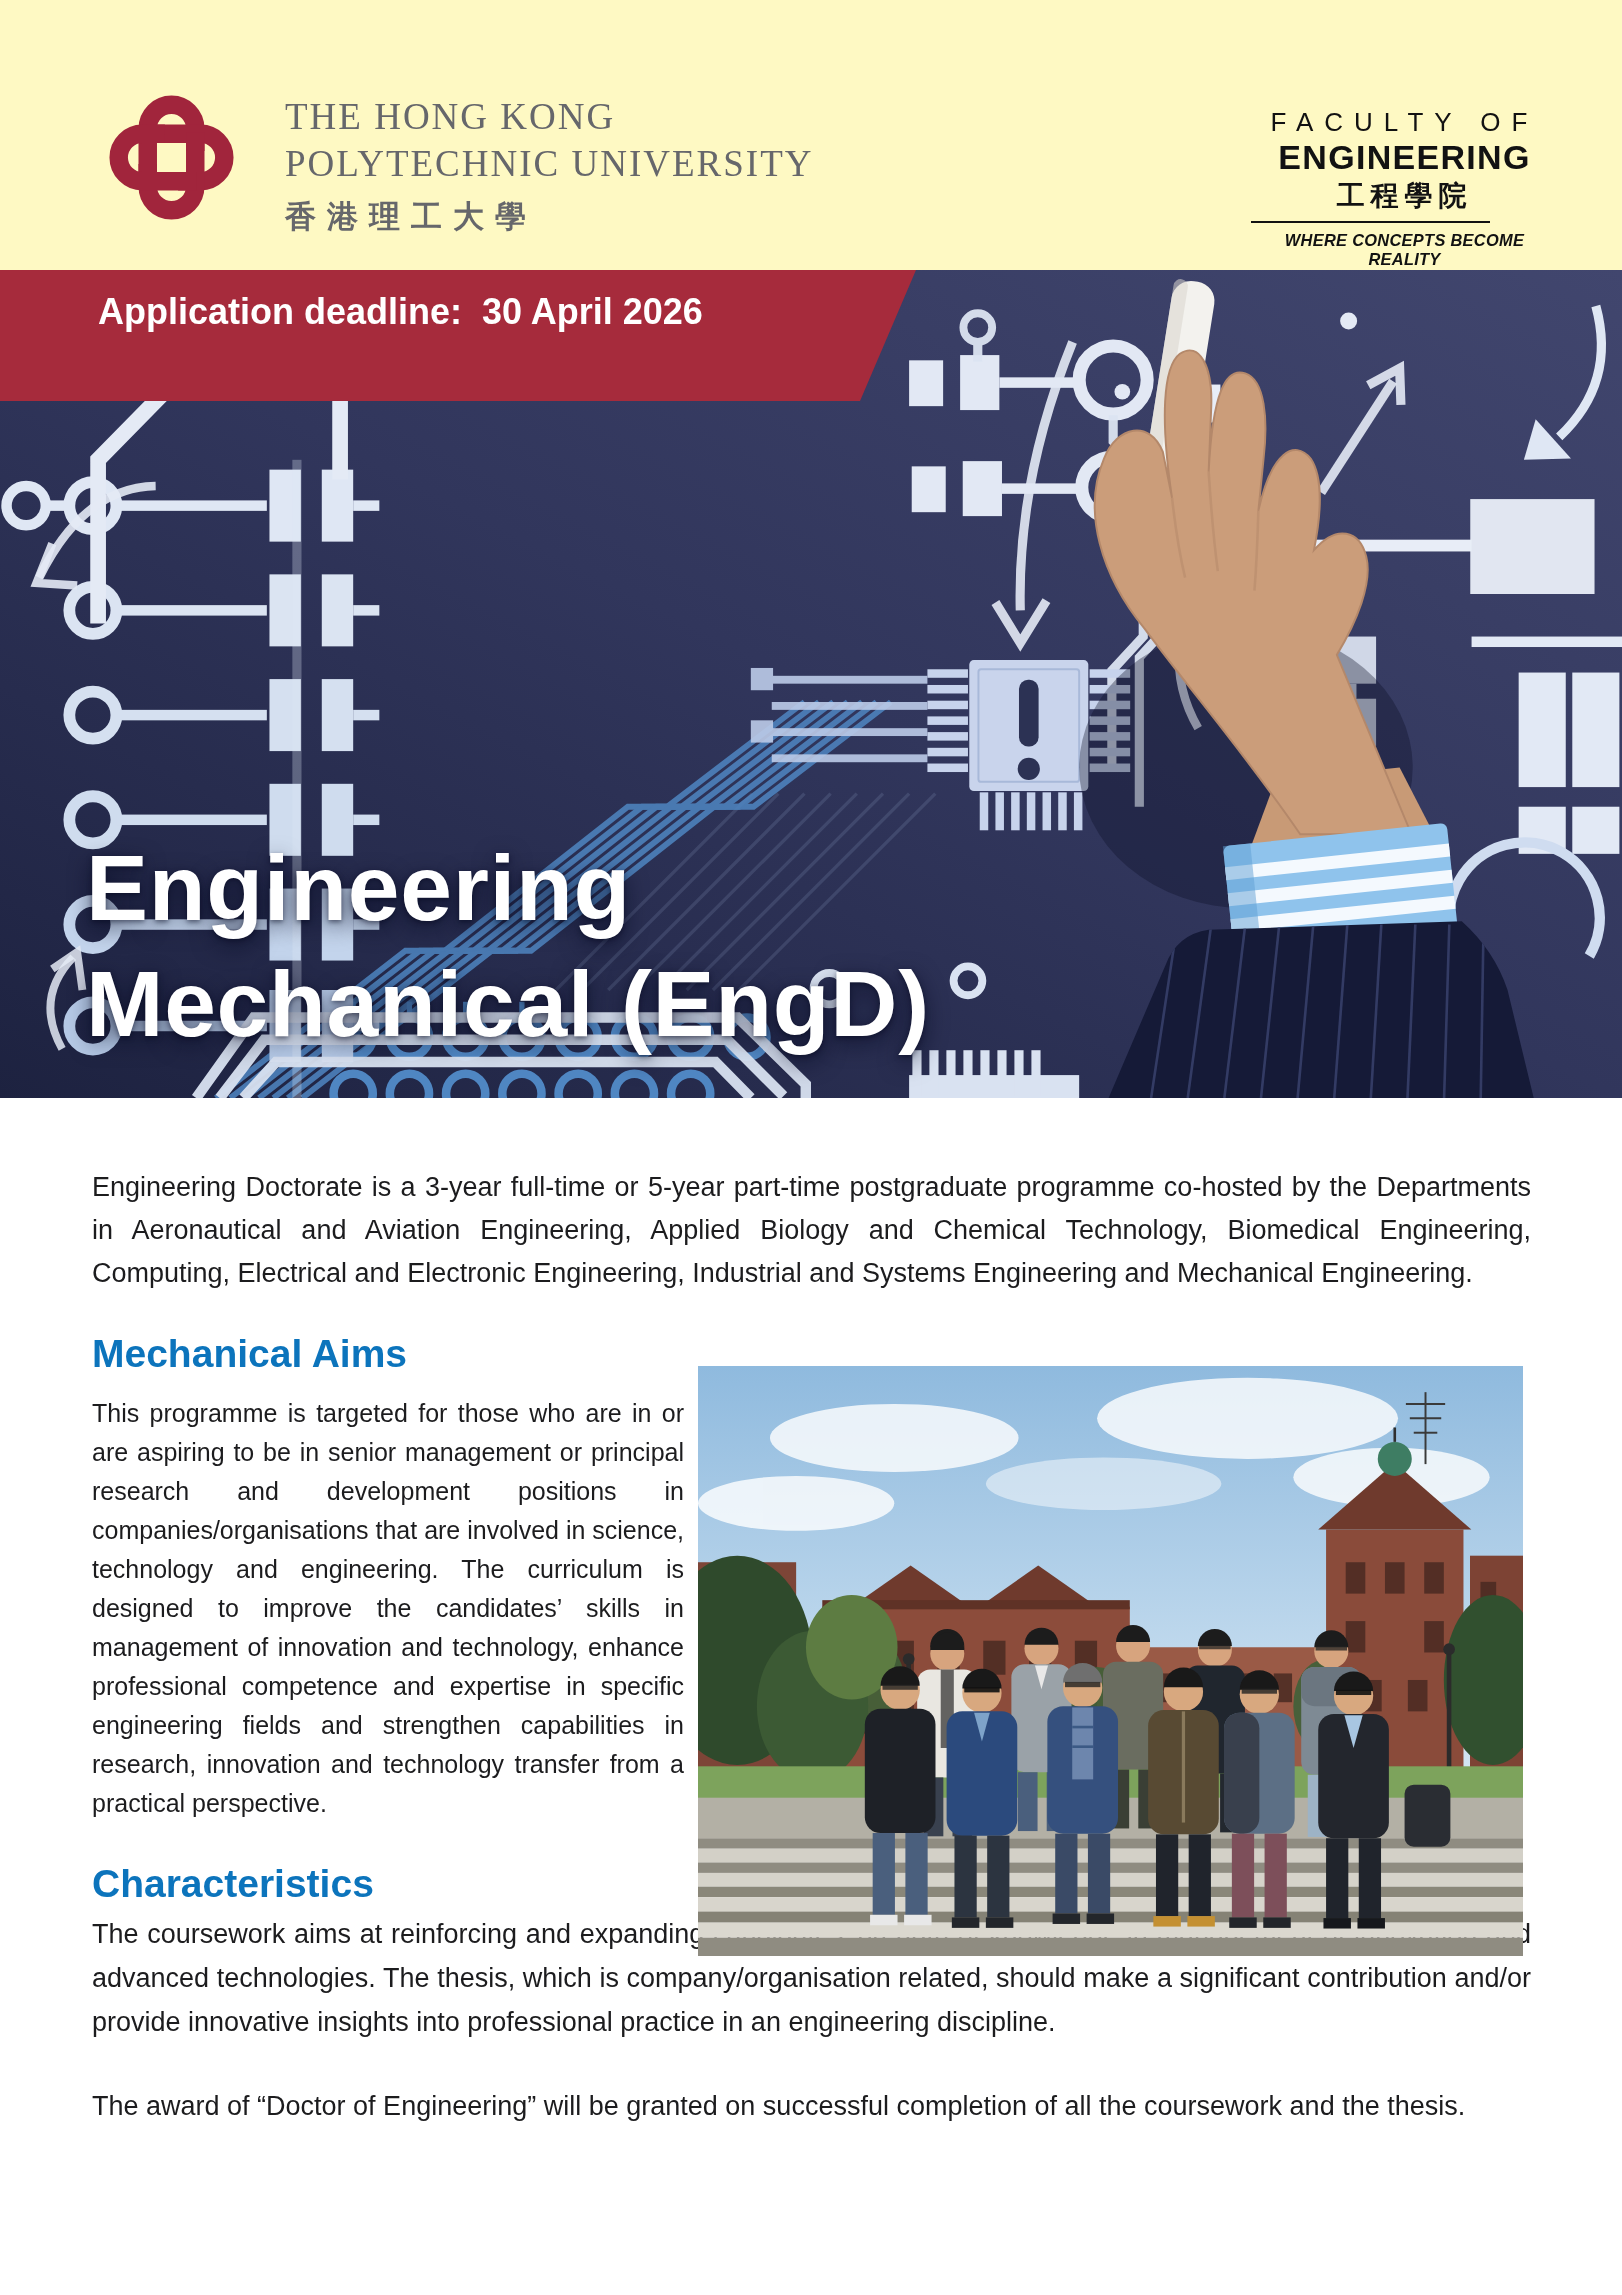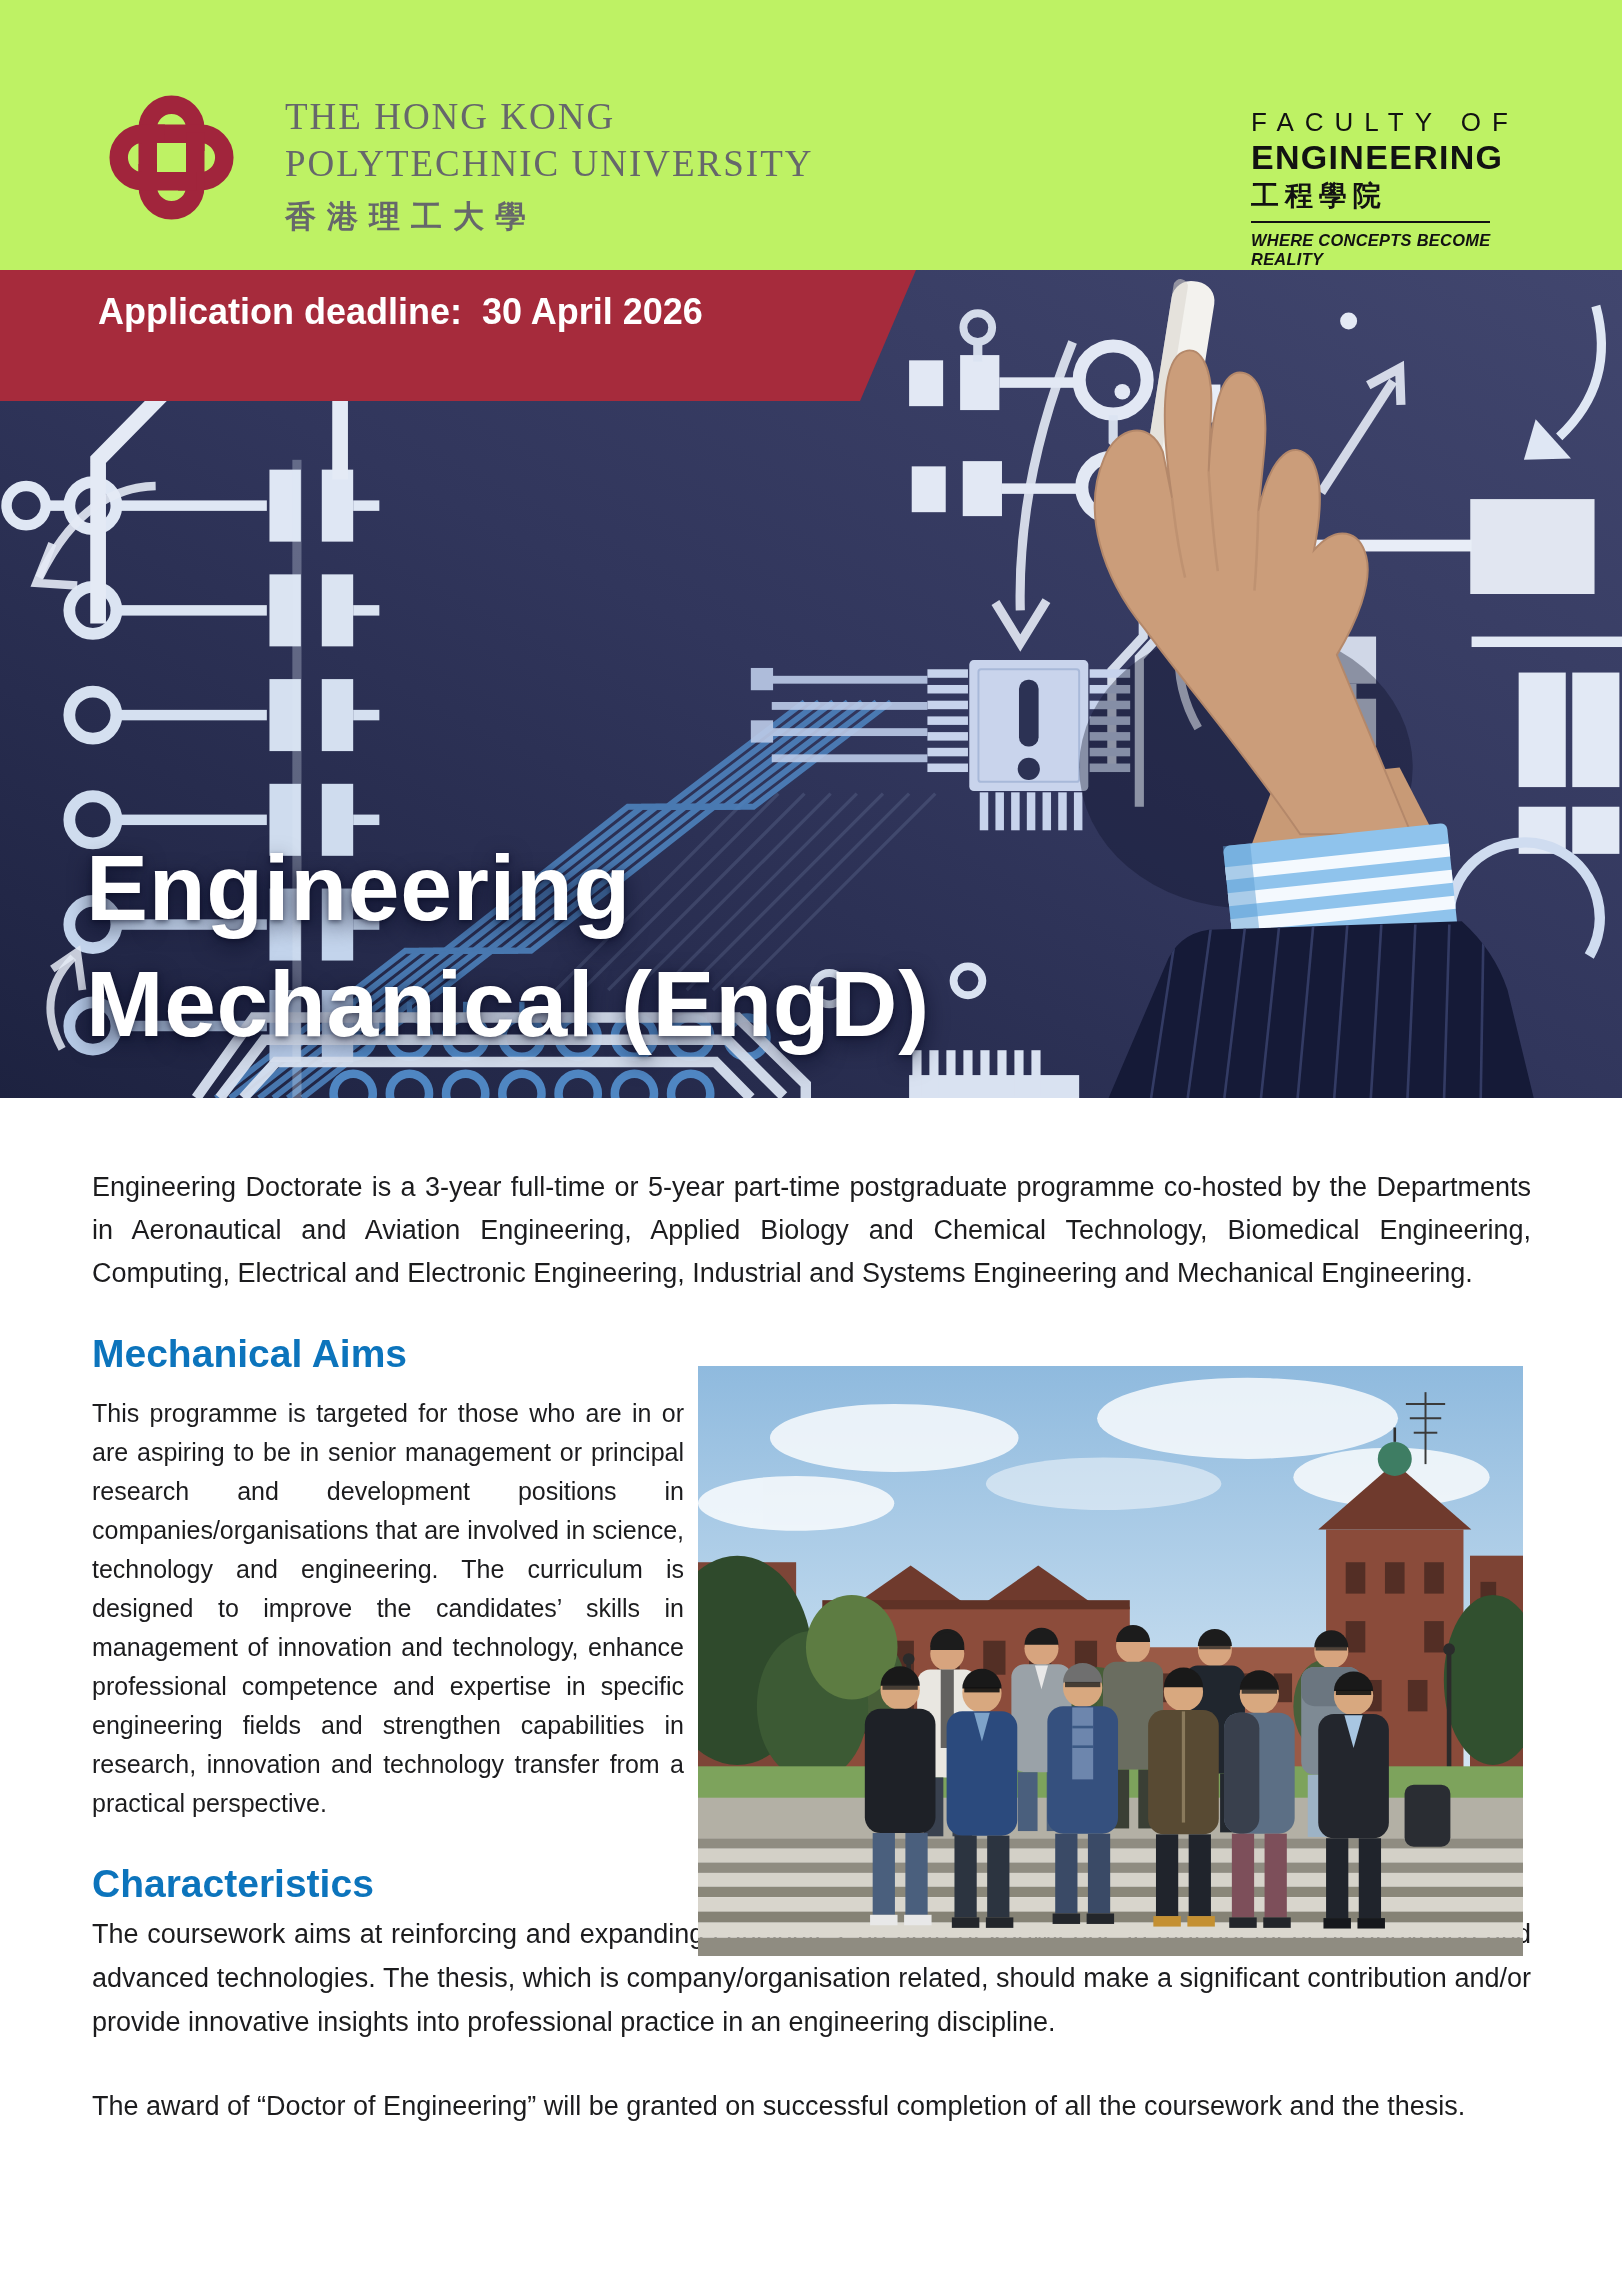--- a/index.html
+++ b/index.html
@@ -1,27 +1,27 @@
 <!DOCTYPE html>
 <html style="font-size:10.5px"><head>
 <meta charset="utf-8">
 <style>
   html,body{margin:0;padding:0;background:#e8e8e8;}
   .page{position:relative;width:1622px;height:2295px;background:#ffffff;overflow:hidden;
         font-family:"Liberation Sans", sans-serif;color:#1c1c1e;}
 
   
-  .header{position:absolute;top:0;left:0;width:1622px;height:270px;background:#bef264;}
+  .header{position:absolute;top:0;left:0;width:1622px;height:270px;background:#fef9c3;}
   .polyu{position:absolute;left:84px;top:77px;display:flex;align-items:flex-start;}
   .knot{width:175px;height:165px;flex:0 0 auto;}
   .wordmark{margin-left:26px;padding-top:17px;color:#66676b;font-family:"Liberation Serif", serif;}
   .wm1{font-size:37px;letter-spacing:2px;line-height:46px;}
   .wm2{font-size:37px;letter-spacing:2px;line-height:47px;}
   .wmcn{font-size:31px;letter-spacing:11px;line-height:41px;font-weight:700;margin-top:9px;}
-  .faculty{position:absolute;left:1251px;top:107px;width:307px;color:#121212;}
+  .faculty{position:absolute;left:1251px;top:107px;width:307px;color:#121212;text-align:center;}
   .fac1{font-size:26px;letter-spacing:11px;font-weight:400;line-height:31px;}
   .fac2{font-size:34px;letter-spacing:1.3px;font-weight:800;line-height:39px;}
   .faccn{font-size:28px;letter-spacing:5.9px;font-weight:700;line-height:35px;margin-top:1.3px;}
   .facrule{width:239px;height:2px;background:#121212;margin-top:7.9px;}
   .factag{font-size:16.4px;font-style:italic;font-weight:700;letter-spacing:0.3px;margin-top:7.9px;}
 
   
   .hero{position:absolute;top:270px;left:0;width:1622px;height:828px;overflow:hidden;background:#2c3154;}
   .hero-art{position:absolute;top:0;left:0;width:1622px;height:828px;display:block;}
   .banner{position:absolute;top:0;left:0;width:916px;height:131px;background:#A62B3C;

